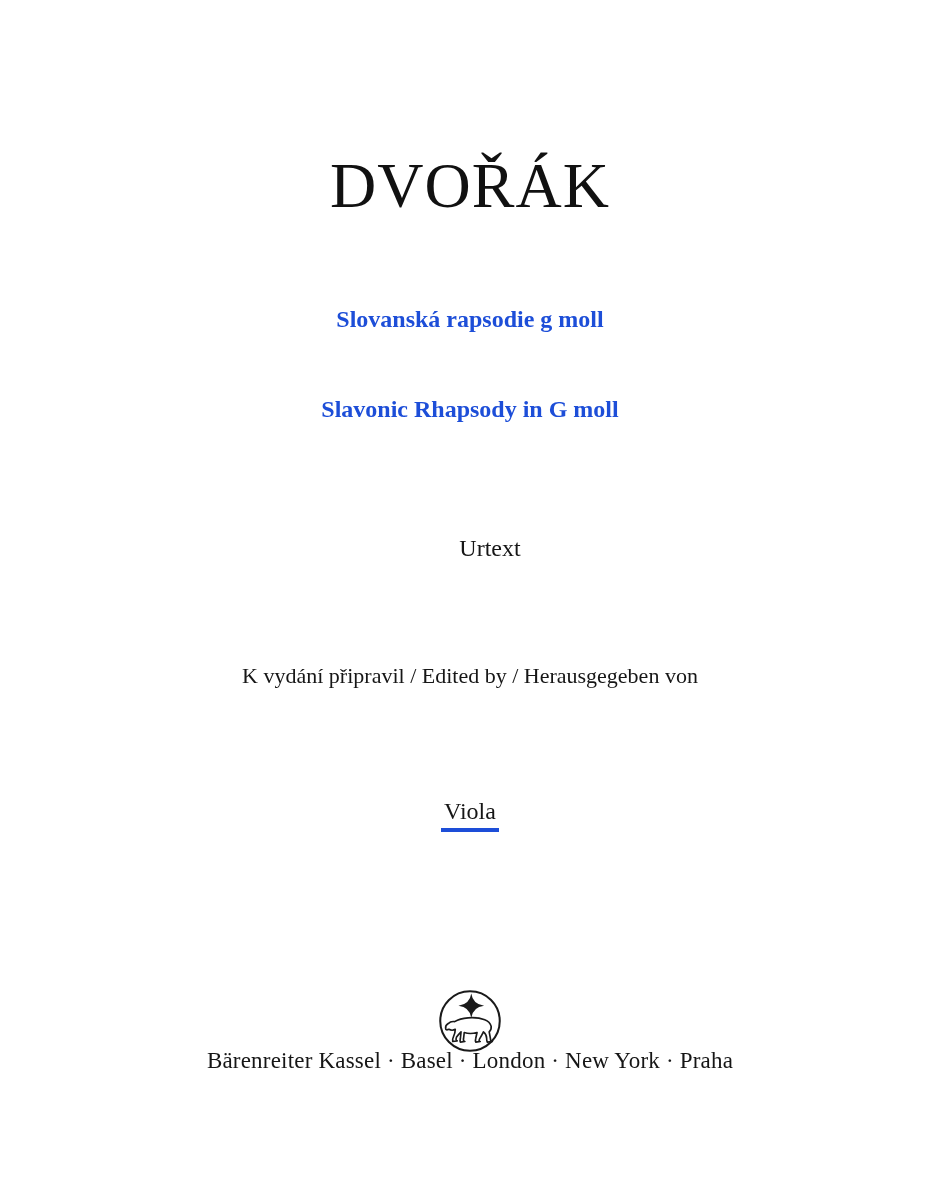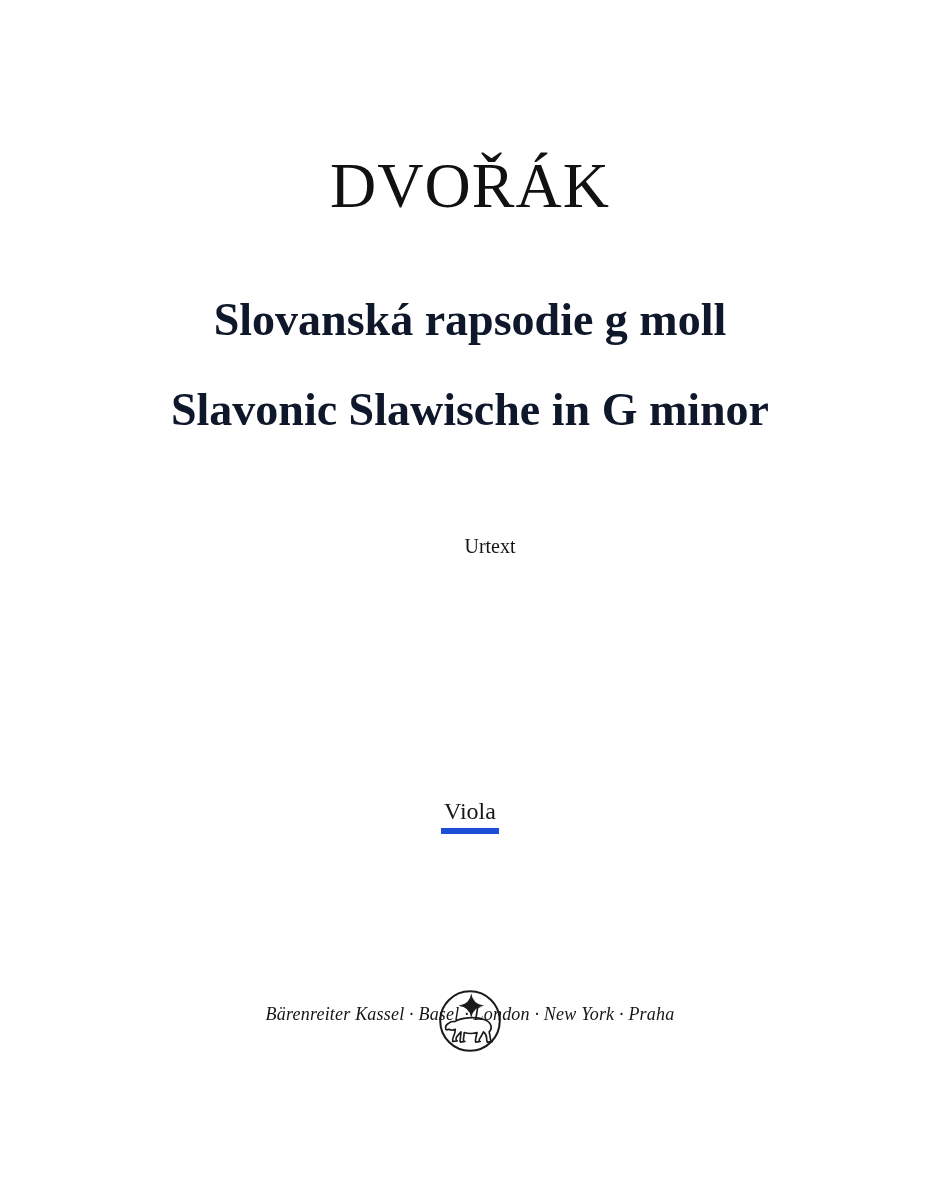--- a/index.html
+++ b/index.html
@@ -28,89 +28,89 @@
     top: 110px;
     font-size: 64px;
     line-height: 1;
     letter-spacing: 1px;
     font-weight: 400;
     color: #111111;
     margin-top: 44px;
   }
   .worktitles {
     top: 252px;
-    font-size: 46px;
+    font-size: 24px;
     line-height: 45px;
     font-weight: 700;
-    color: #0f172a;
+    color: #1d4ed8;
   }
   .opus {
     top: 424px;
     font-size: 29px;
     line-height: 1;
     word-spacing: 5px;
   }
   .urtext {
     top: 536px;
-    font-size: 20px;
+    font-size: 24px;
     line-height: 1;
     padding-left: 40px;
   }
   .editor {
     top: 634px;
     font-size: 22px;
     line-height: 28px;
   }
   .part {
     top: 775px;
     font-size: 24px;
     line-height: 1;
   }
   .part .underlined {
     display: inline-block;
     padding: 0 3px 5px 3px;
-    border-bottom: 6px solid #1d4ed8;
+    border-bottom: 4px solid #1d4ed8;
   }
   .logo-wrap {
     top: 971px;
     height: 66px;
   }
   .logo-wrap svg {
     display: inline-block;
   }
   .imprint {
-    top: 1005px;
-    font-size: 18px;
+    top: 1048px;
+    font-size: 23px;
     line-height: 1.1;
     letter-spacing: 0.2px;
-    font-style: italic;
   }
   .catalog {
     top: 1073px;
     font-size: 17px;
     line-height: 1.1;
     word-spacing: 3px;
   }
 </style>
 </head>
 <body>
 
 <div class="page">
 
   <div class="centered composer">DVOŘÁK</div>
 
   <div class="centered worktitles">
     <div>Slovanská rapsodie g moll</div>
-    <div>Slavonic Slawische in G minor</div>
+    <div>Slavonic Rhapsody in G moll</div>
   </div>
 
 
   <div class="centered urtext">Urtext</div>
 
   <div class="centered editor">
+    <div>K vydání připravil / Edited by / Herausgegeben von</div>
   </div>
 
   <div class="centered part">
     <span class="underlined">Viola</span>
   </div>
 
   <div class="centered logo-wrap">
     <svg width="64" height="64" viewBox="0 0 100 100" fill="none" xmlns="http://www.w3.org/2000/svg">
       <circle cx="50" cy="50" r="46.5" stroke="#1a1a1a" stroke-width="3.2" fill="none"></circle>
       <path d="M52 7 Q54.5 24 72 26 Q54.5 28 52 45 Q49.5 28 32 26 Q49.5 24 52 7 Z" fill="#1a1a1a"></path>

